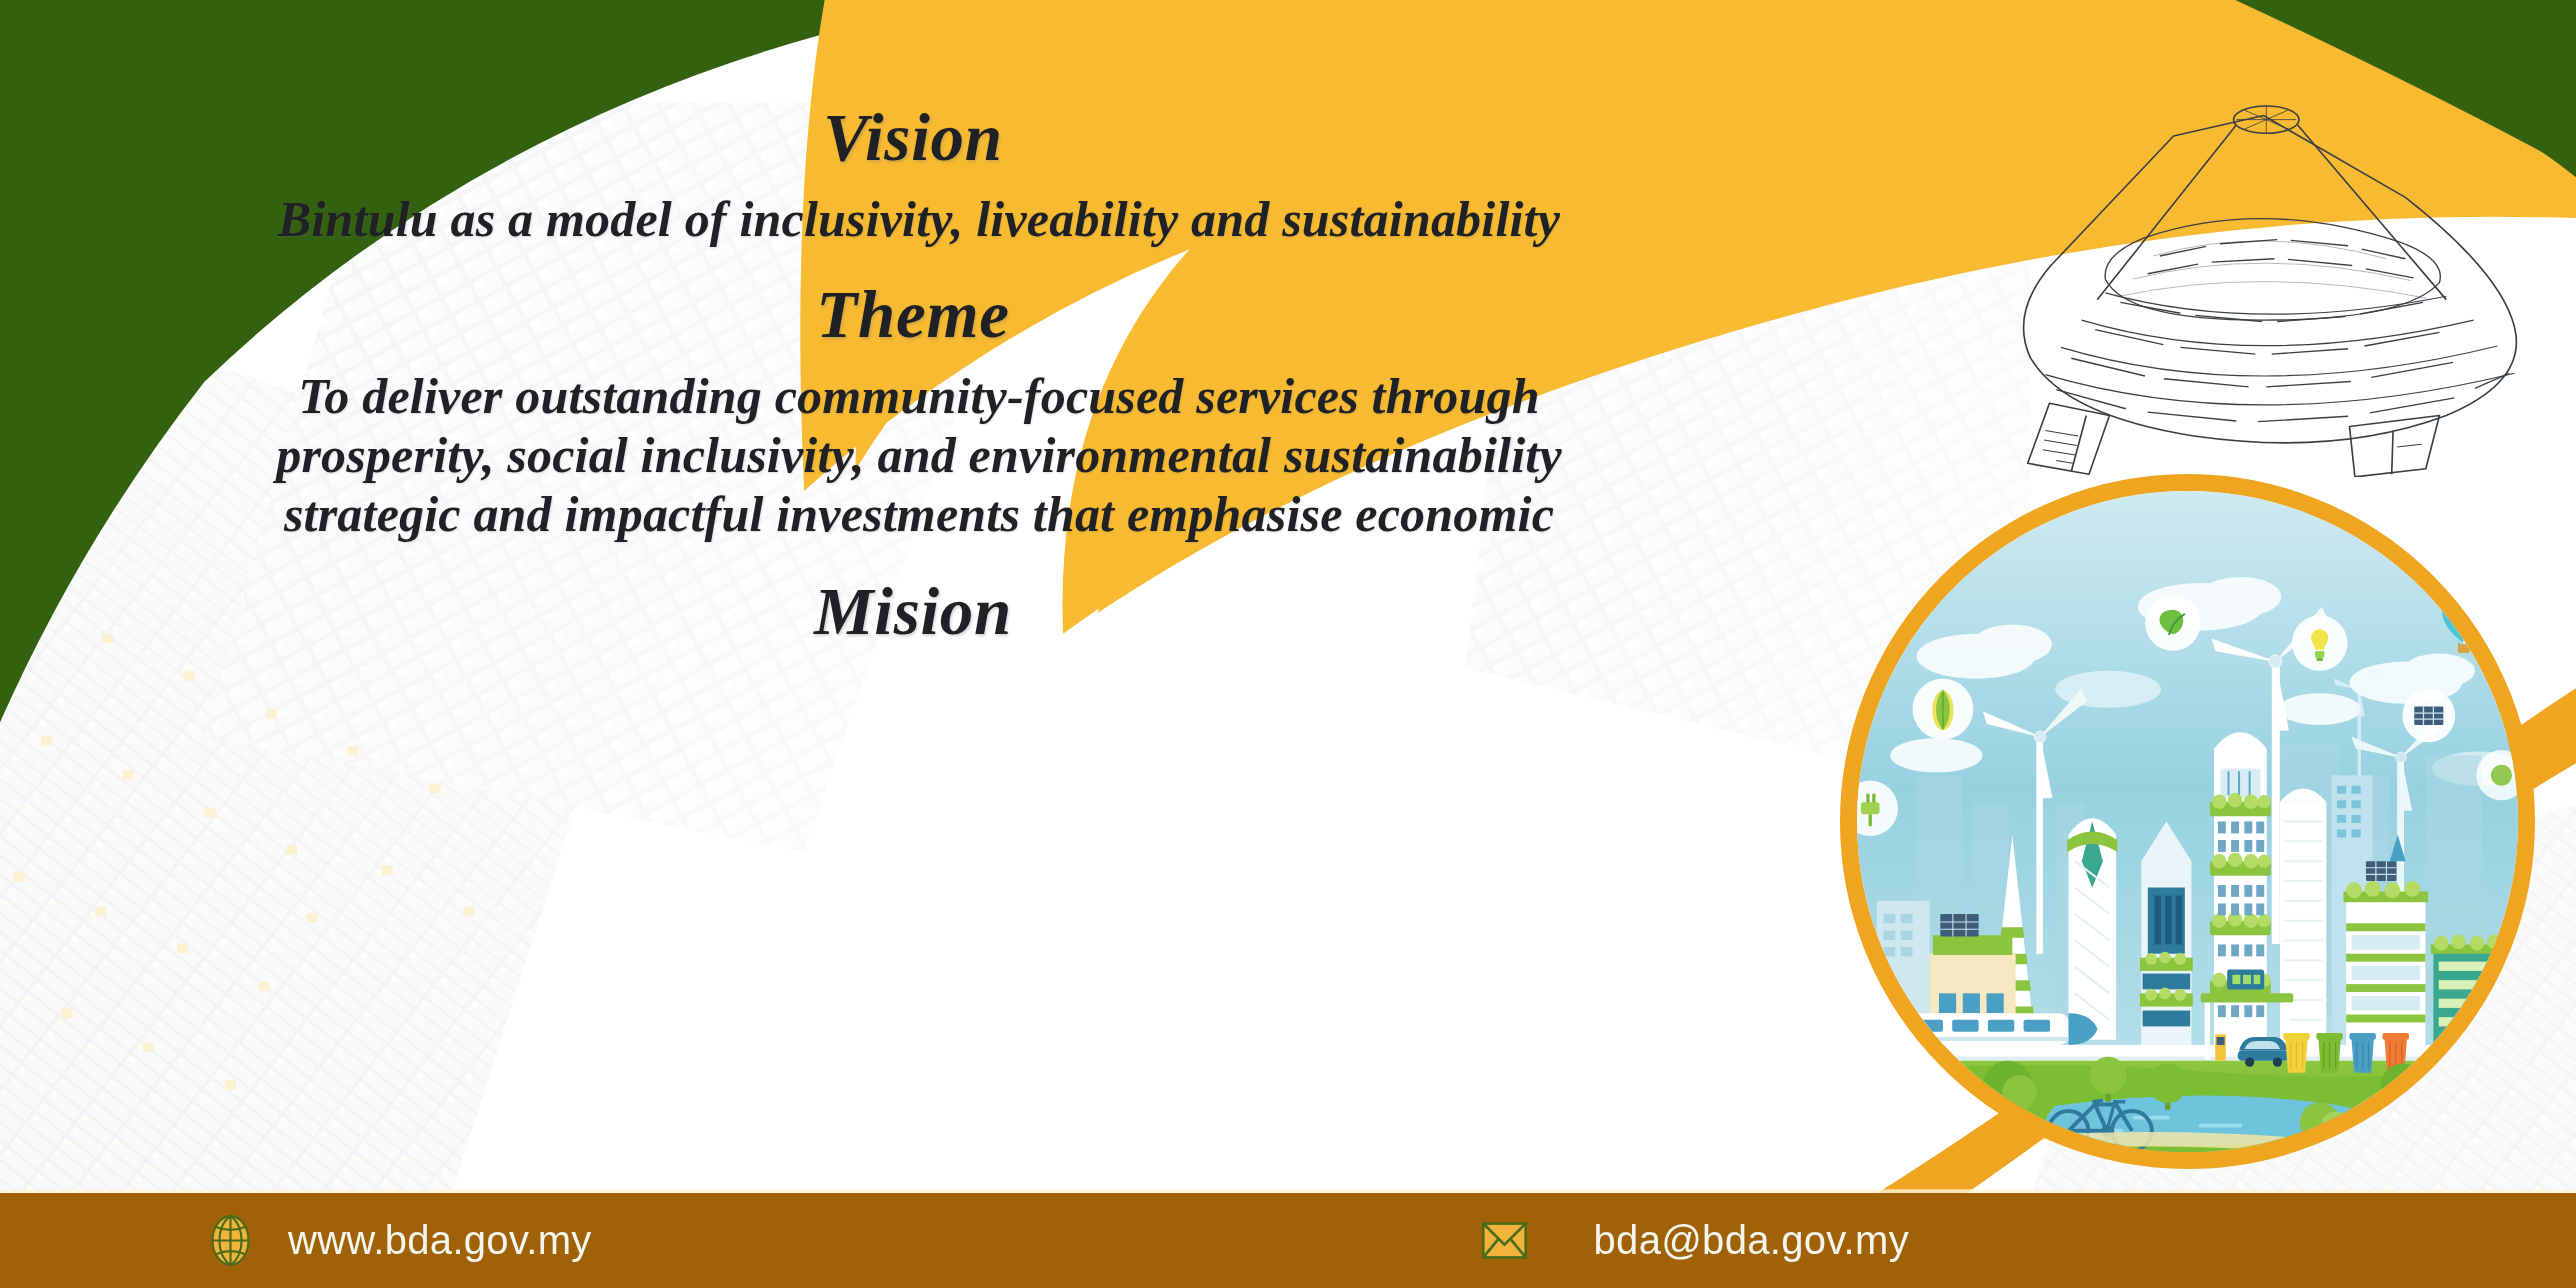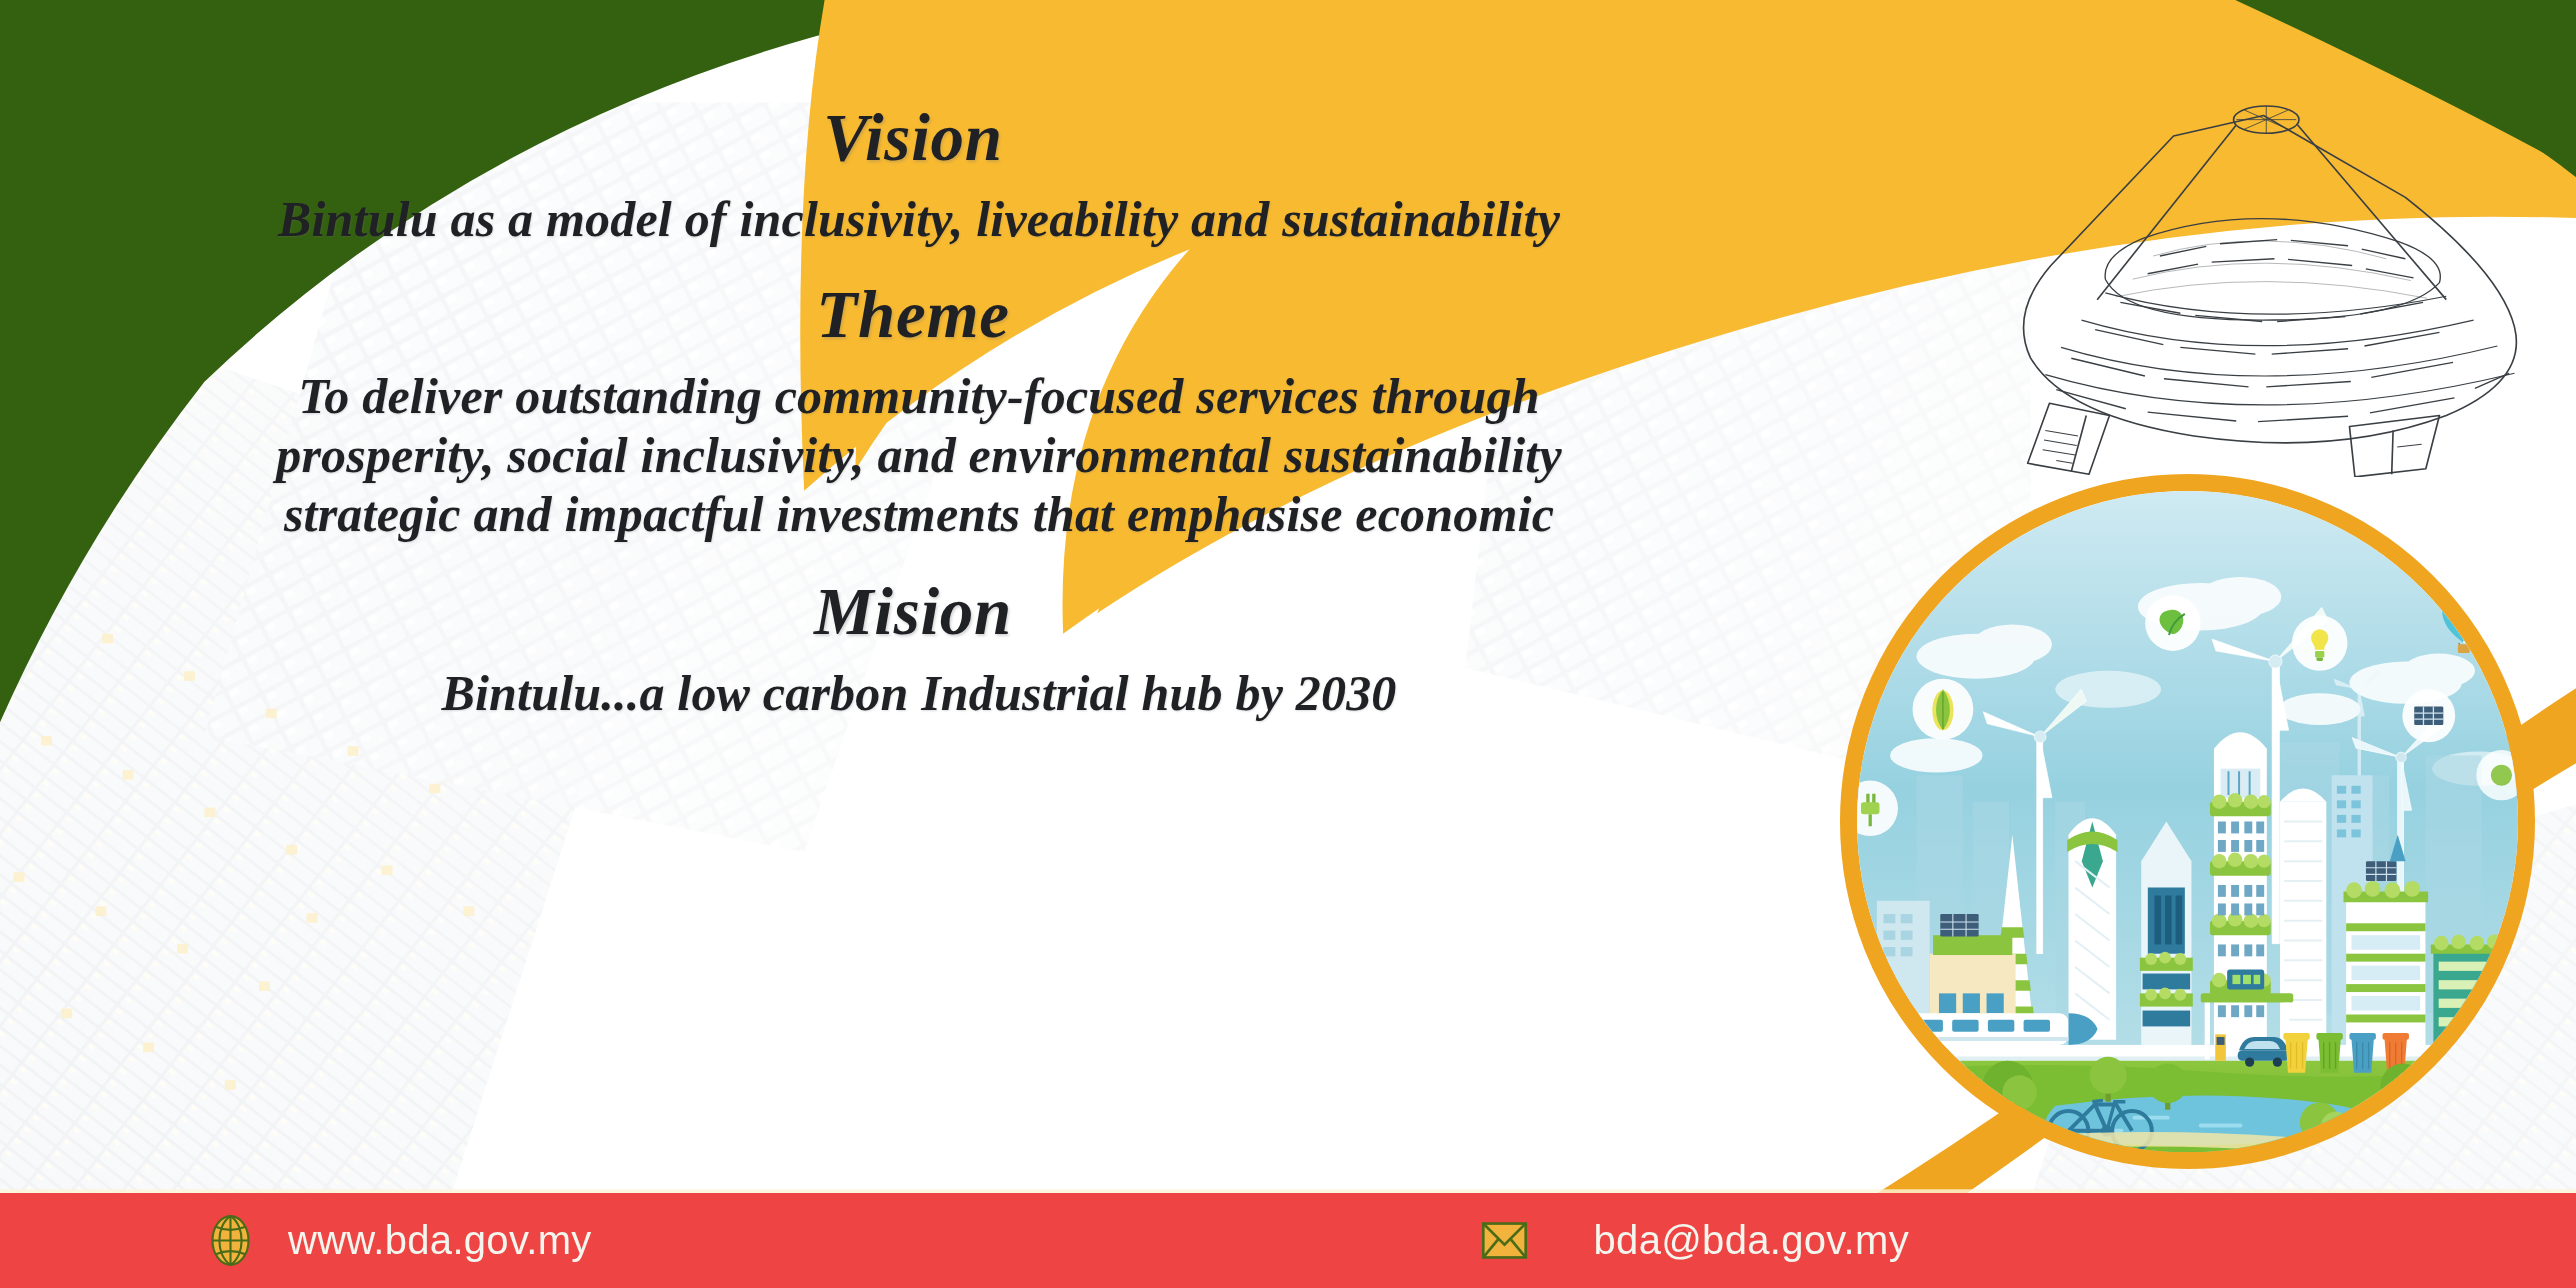--- a/index.html
+++ b/index.html
@@ -31,21 +31,21 @@
     padding-left:12px;
   }
   .block { margin-bottom:9.5px; }
   .gap-v  { height:17.7px; }
   .gap-m  { height:20.4px; }
   .gap-t  { height:23px; }
 
   
   .footer {
     position:absolute; left:0; bottom:0; width:2576px; height:95px;
-    background:#ef4444; display:flex; align-items:center;
+    background:#a16207; display:flex; align-items:center;
   }
   .f-item { display:flex; align-items:center; }
   .f-item.web   { margin-left:204px; }
   .f-item.mail  { margin-left:886px;gap:32px; }
   .f-label {
     color:#f2f6ee; font-size:40px; font-weight:400; letter-spacing:0.3px;
     font-family:"Liberation Sans", sans-serif;
   }
   .f-icon { width:53px; height:53px; margin-right:31px; flex:0 0 auto; }
 
@@ -287,21 +287,20 @@
       <div class="sub">To deliver outstanding community-focused services through</div>
       <div class="sub">prosperity, social inclusivity, and environmental sustainability</div>
       <div class="sub">strategic and impactful investments that emphasise economic</div>
     </div>
 
     <div class="gap-t"></div>
 
     <div class="block">
       <div class="heading">Mision</div>
       <div class="gap-v"></div>
-      <div class="sub">Bintulu...a low carbon Industrial hub by 2030</div>
     </div>
   </div>
 
   <div class="circle-wrap">
     <div class="circle-ring">
       <svg class="city-img" viewBox="0 0 1000 1000" preserveAspectRatio="xMidYMid slice">
         <defs>
           <linearGradient id="sky" x1="0" y1="0" x2="0" y2="1">
             <stop offset="0" stop-color="#cfeaf2"></stop>
             <stop offset=".45" stop-color="#96d1e0"></stop>

